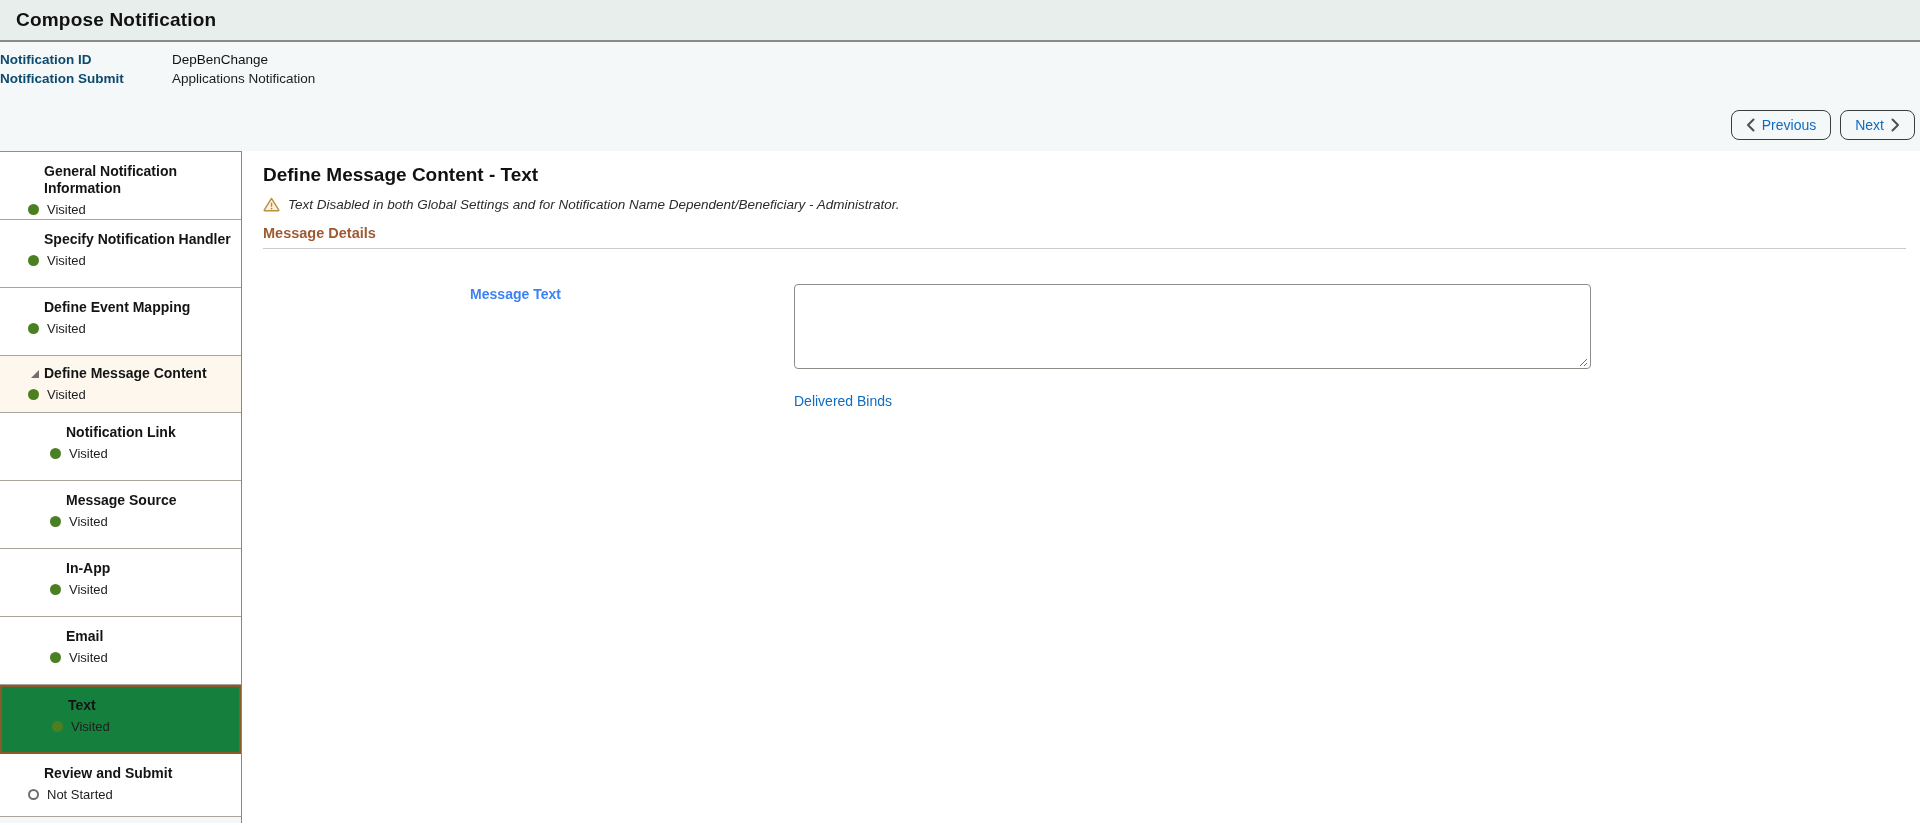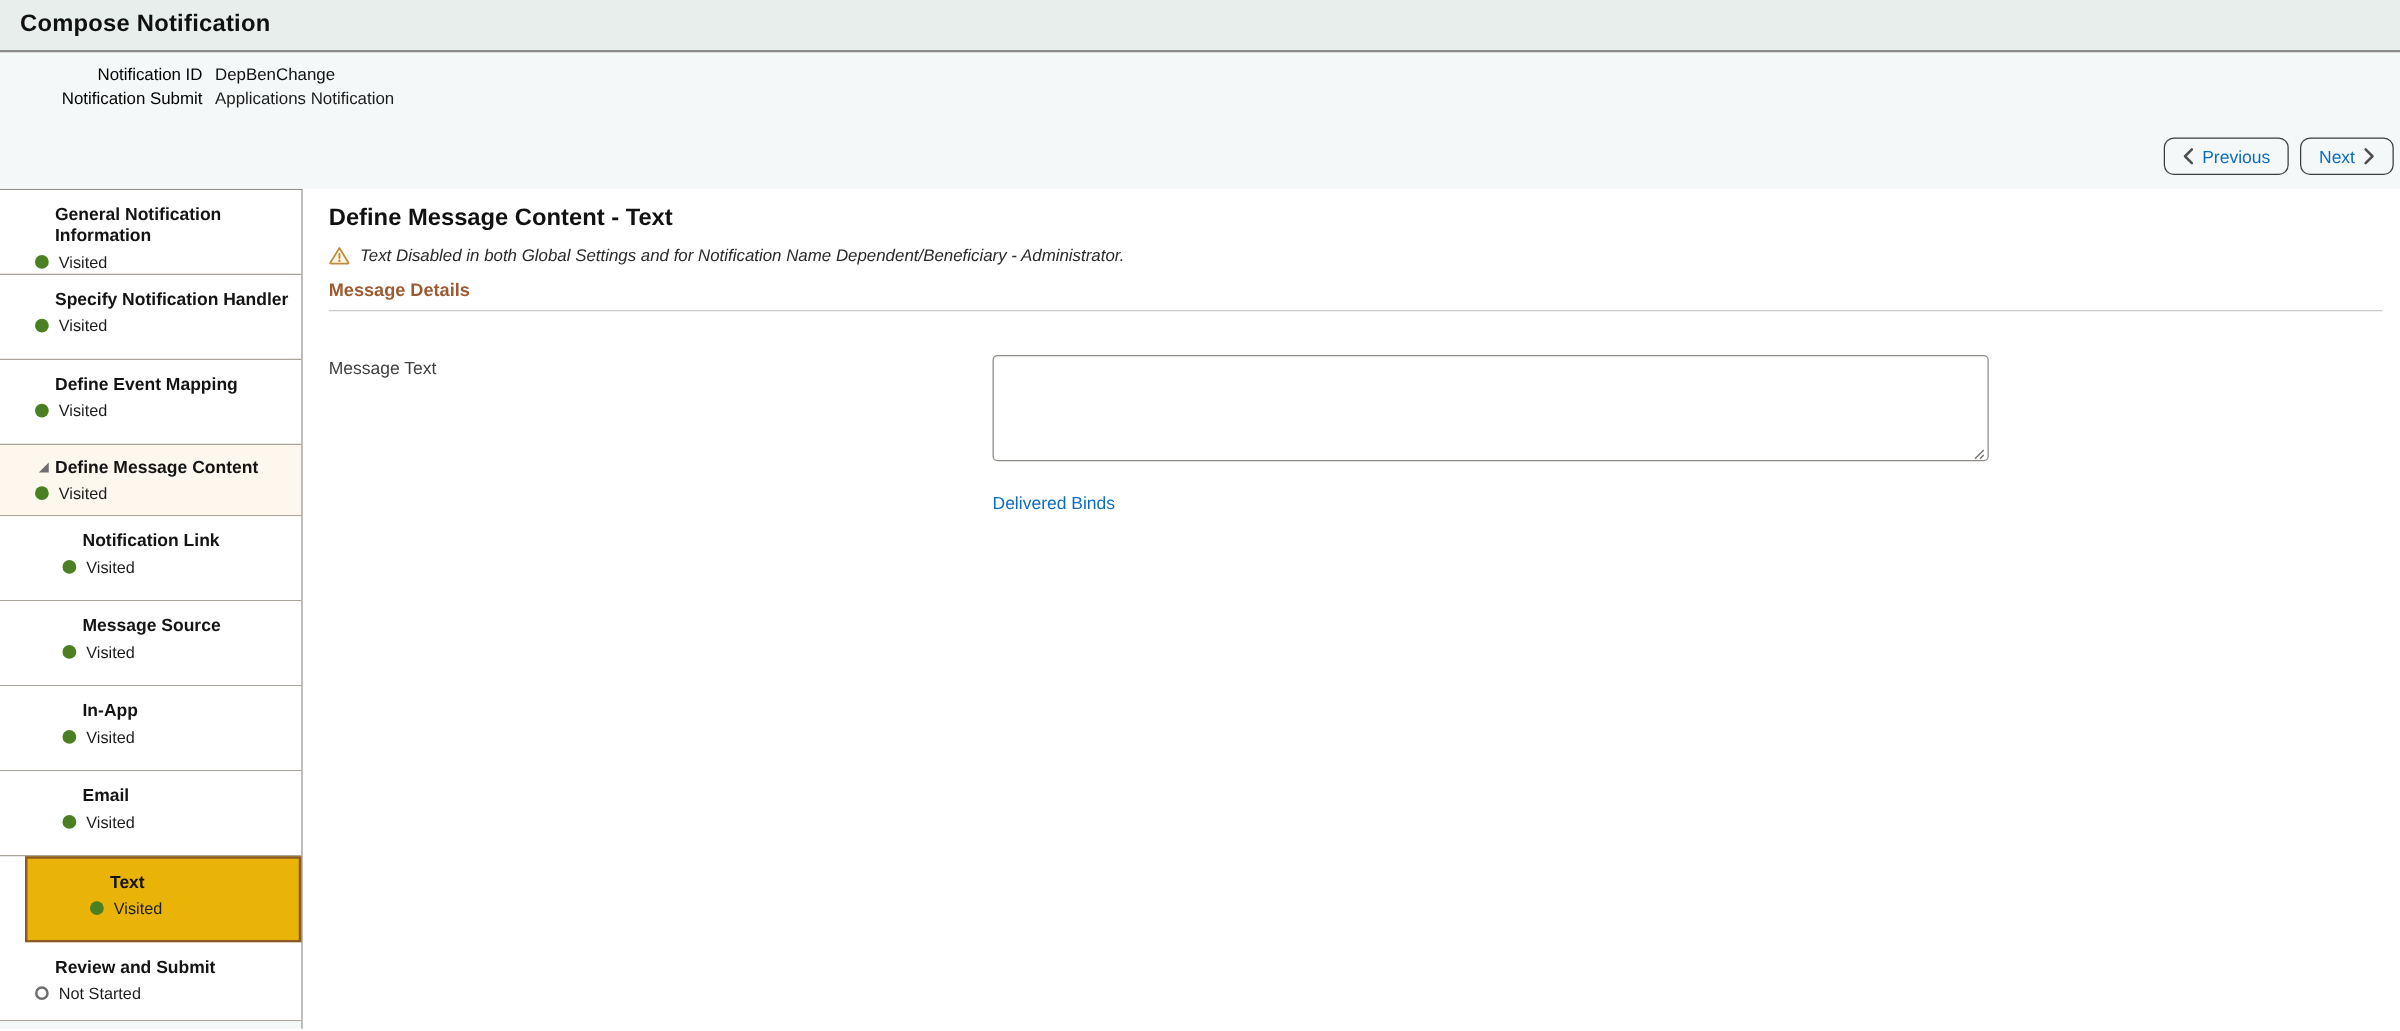--- a/index.html
+++ b/index.html
@@ -8,21 +8,21 @@
   .page { position:relative; width:1920px; height:825px; }
 
   
   .topbar { height:42px; background:#e8eeec; border-bottom:2px solid #8a8a8a;
             display:flex; align-items:center; padding-left:16px; }
   .topbar h1 { font-size:19px; font-weight:bold; color:#111; letter-spacing:.2px; }
 
   
   .infoband { position:relative; height:109px; background:#f5f8f8; padding-top:8px; }
   .field-row { display:flex; line-height:19px; font-size:13.5px; }
-  .flabel { width:172px; text-align:right; font-weight:normal; color:#000000; padding-right:10px; flex:none; }
+  .flabel { width:172px; font-weight:bold; color:#0c4a6e; padding-right:10px; flex:none; }
   .fvalue { color:#1d1d1d; }
   .fvalue.bold { font-weight:normal; color:#111; }
 
   .nav-buttons { position:absolute; top:68px; right:5px; display:flex; gap:9px; }
   .nav-btn { display:flex; align-items:center; gap:7px; height:30px; padding:0 14px;
              background:#f5f8f8; border:1px solid #3d3d3d; border-radius:8px;
              font-family:inherit; font-size:14px; color:#0d6cc0; cursor:pointer; }
   .nav-btn svg { display:block; }
 
   
@@ -31,38 +31,38 @@
   .sidebar { width:242px; flex:none; border-top:1px solid #958e85; border-right:1px solid #8c857c;
              display:flex; flex-direction:column; background:#fff; }
   .step { height:68px; border-bottom:1px solid #aaa49b; padding-top:11px; background:#fff; cursor:pointer; }
   .step-title { padding-left:44px; font-size:14px; font-weight:bold; color:#141414; line-height:17px; }
   .step-status { padding-left:28px; margin-top:5px; display:flex; align-items:center; gap:8px;
                  font-size:13px; color:#1d1d1d; }
   .step.sub .step-title { padding-left:66px; }
   .step.sub .step-status { padding-left:50px; }
   .step.parent { height:57px; padding-top:9px; background:#fdf7ee; }
   .step.parent .step-title { padding-left:31px; }
-  .step.active { height:69px; background:#eab308; border:2px solid #8a5a2a; padding-top:10px;margin-left:20px; }
+  .step.active { height:69px; background:#15803d; border:2px solid #8a5a2a; padding-top:10px; }
   .dot { width:11px; height:11px; border-radius:50%; flex:none; }
   .dot.visited { background:#4a8022; }
   .dot.notstarted { background:#fff; border:2px solid #6e6e6e; }
   .tri { display:inline-block; width:0; height:0; margin-right:5px;
          border-top:8px solid transparent; border-right:8px solid #6f6f6f; vertical-align:0px; }
   .sidebar-fill { flex:1; background:#f4f8f8; }
 
   .content { flex:1; padding:0 14px 0 21px; }
   .content h2 { margin-top:13px; font-size:19px; font-weight:bold; color:#111; }
   .warning-row { margin-top:11px; display:flex; align-items:center; gap:8px;
                  font-style:italic; font-size:13.5px; color:#2b2b2b; }
   .section-title { margin-top:13px; font-size:14.5px; font-weight:bold; color:#9e5b32; }
   .content hr { border:none; border-top:1px solid #cbcbcb; margin:7px 0 0; }
 
   .form-row { display:flex; margin-top:35px; }
-  .msg-label { width:531px; flex:none; text-align:left; padding-right:26px; padding-top:2px;
-               font-size:14px; font-weight:normal; color:#404040; }
+  .msg-label { width:531px; flex:none; text-align:center; padding-right:26px; padding-top:2px;
+               font-size:14px; font-weight:bold; color:#3b82f6; }
   .ta-wrap { position:relative; }
   .ta-wrap textarea { width:797px; height:85px; border:1px solid #8f8c88; border-radius:4px;
                       background:#fff; resize:none; font-family:inherit; font-size:14px; padding:6px 8px; }
   .resize-handle { position:absolute; right:3px; bottom:6px; }
 
   .binds-link { display:inline-block; margin-left:531px; margin-top:20px;
                 color:#0d6cc0; font-size:14px; text-decoration:none; cursor:pointer; }
 </style>
 </head>
 <body>

